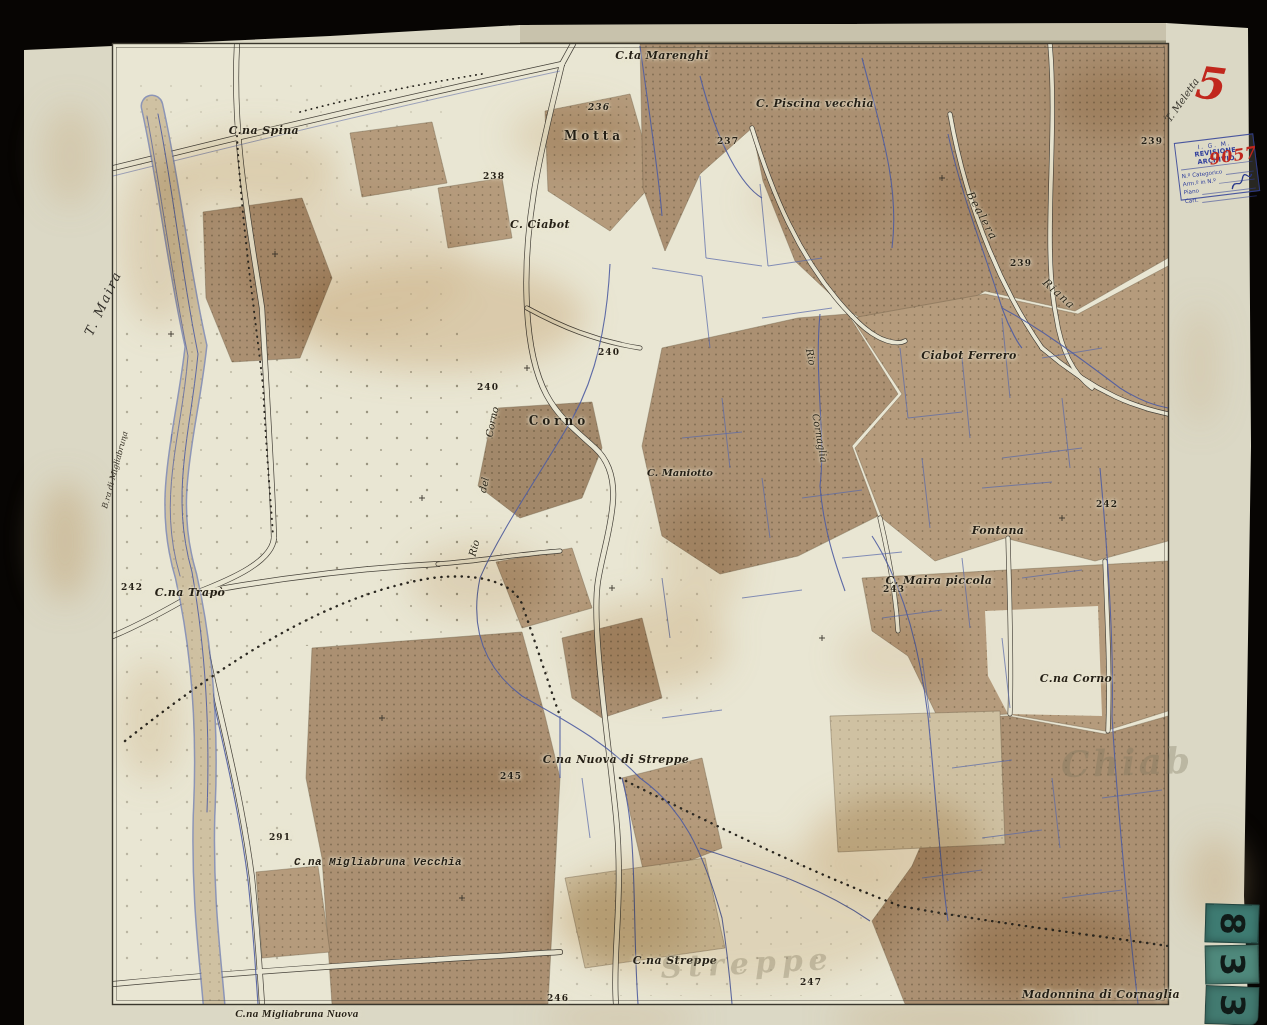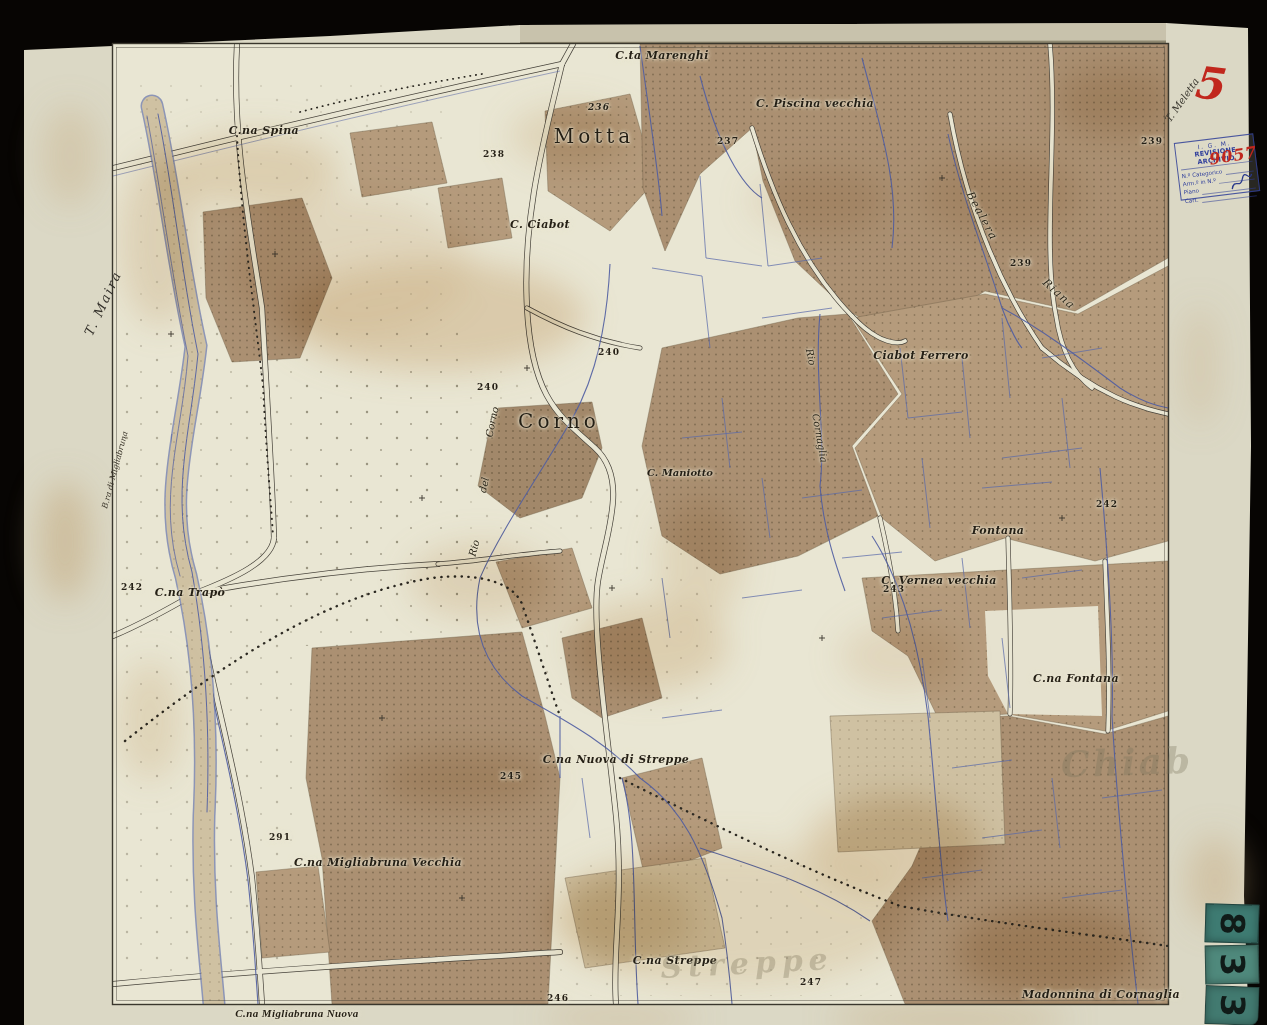--- a/index.html
+++ b/index.html
@@ -4,21 +4,21 @@
 <style>
   html,body{margin:0;padding:0;background:#070503;}
   .scene{position:relative;width:1267px;height:1025px;background:#070503;overflow:hidden;
          font-family:"DejaVu Serif", serif;margin-top:16px;}
   .scene svg.art{position:absolute;left:0;top:0;}
   .labels{position:absolute;left:0;top:0;width:1267px;height:1025px;pointer-events:none;}
   .lbl{position:absolute;white-space:nowrap;color:#241f15;
        text-shadow:0 0 2px rgba(236,231,211,.95), 0 0 4px rgba(236,231,211,.8), 0 0 6px rgba(236,231,211,.6);}
   .pl{font-style:italic;font-size:11px;font-weight:700;letter-spacing:.4px;}
   .pl-sm{font-style:italic;font-size:10px;font-weight:700;}
-  .town{font-weight:normal;font-size:20px;letter-spacing:4px;}
+  .town{font-weight:bold;font-size:12px;letter-spacing:4px;}
   .num{font-size:9px;font-weight:bold;letter-spacing:1px;}
   .wtr{font-style:italic;font-size:11px;letter-spacing:1.5px;color:#2a2518;}
   .wtr-sm{font-style:italic;font-size:10px;color:#2a2518;}
   .wtr-tiny{font-style:italic;font-size:8px;color:#3a352a;text-shadow:none;}
   .wtr-lg{font-style:italic;font-size:13px;letter-spacing:2px;color:#33302a;text-shadow:none;}
   .marg{font-style:italic;font-size:10px;color:#3a372f;text-shadow:none;}
   .wm{font-style:italic;font-weight:bold;font-size:30px;letter-spacing:6px;color:rgba(128,120,94,.35);text-shadow:none;}
   .wm-lg{font-style:italic;font-weight:bold;font-size:36px;letter-spacing:3px;color:rgba(122,115,90,.33);text-shadow:none;}
 
   .red-five{position:absolute;left:1196px;top:46px;font-size:44px;font-weight:bold;font-style:italic;
@@ -255,51 +255,51 @@
   </g>
 </svg>
 
 <div class="labels">
       <span class="lbl pl" style="left: 662px; top: 39px; transform: translate(-50%, -50%) rotate(0deg);">C.ta Marenghi</span>
       <span class="lbl num" style="left: 599px; top: 91px; transform: translate(-50%, -50%) rotate(0deg); font-style: italic;">236</span>
       <span class="lbl town" style="left: 594px; top: 120px; transform: translate(-50%, -50%) rotate(0deg);">Motta</span>
       <span class="lbl pl" style="left: 815px; top: 87px; transform: translate(-50%, -50%) rotate(0deg);">C. Piscina vecchia</span>
       <span class="lbl num" style="left: 728px; top: 125px; transform: translate(-50%, -50%) rotate(0deg);">237</span>
       <span class="lbl pl" style="left: 264px; top: 114px; transform: translate(-50%, -50%) rotate(0deg);">C.na Spina</span>
-      <span class="lbl num" style="left: 494px; top: 138px; transform: translate(-50%, -50%) rotate(0deg);">238</span>
+      <span class="lbl num" style="left: 494px; top: 160px; transform: translate(-50%, -50%) rotate(0deg);">238</span>
       <span class="lbl num" style="left: 1152px; top: 125px; transform: translate(-50%, -50%) rotate(0deg);">239</span>
       <span class="lbl pl" style="left: 540px; top: 208px; transform: translate(-50%, -50%) rotate(0deg);">C. Ciabot</span>
       <span class="lbl wtr" style="left: 982px; top: 200px; transform: translate(-50%, -50%) rotate(62deg);">Bealera</span>
       <span class="lbl num" style="left: 1021px; top: 247px; transform: translate(-50%, -50%) rotate(0deg);">239</span>
       <span class="lbl wtr" style="left: 1059px; top: 278px; transform: translate(-50%, -50%) rotate(42deg);">Riana</span>
       <span class="lbl wtr-lg" style="left: 103px; top: 287px; transform: translate(-50%, -50%) rotate(-65deg);">T. Maira</span>
       <span class="lbl marg" style="left: 1182px; top: 84px; transform: translate(-50%, -50%) rotate(-55deg);">T. Meletta</span>
       <span class="lbl num" style="left: 609px; top: 336px; transform: translate(-50%, -50%) rotate(0deg);">240</span>
       <span class="lbl num" style="left: 488px; top: 371px; transform: translate(-50%, -50%) rotate(0deg);">240</span>
-      <span class="lbl pl" style="left: 921px; top: 339px; transform: translate(-50%, -50%) rotate(0deg);">Ciabot Ferrero</span>
+      <span class="lbl pl" style="left: 969px; top: 339px; transform: translate(-50%, -50%) rotate(0deg);">Ciabot Ferrero</span>
       <span class="lbl wtr-sm" style="left: 811px; top: 341px; transform: translate(-50%, -50%) rotate(78deg);">Rio</span>
       <span class="lbl wtr-sm" style="left: 820px; top: 422px; transform: translate(-50%, -50%) rotate(80deg);">Cornaglia</span>
       <span class="lbl town" style="left: 559px; top: 405px; transform: translate(-50%, -50%) rotate(0deg);">Corno</span>
       <span class="lbl wtr-sm" style="left: 492px; top: 406px; transform: translate(-50%, -50%) rotate(-78deg);">Corno</span>
       <span class="lbl wtr-sm" style="left: 484px; top: 469px; transform: translate(-50%, -50%) rotate(-78deg);">del</span>
       <span class="lbl wtr-sm" style="left: 474px; top: 532px; transform: translate(-50%, -50%) rotate(-75deg);">Rio</span>
       <span class="lbl pl-sm" style="left: 680px; top: 456px; transform: translate(-50%, -50%) rotate(0deg);">C. Maniotto</span>
       <span class="lbl pl" style="left: 998px; top: 514px; transform: translate(-50%, -50%) rotate(0deg);">Fontana</span>
       <span class="lbl num" style="left: 1107px; top: 488px; transform: translate(-50%, -50%) rotate(0deg);">242</span>
-      <span class="lbl pl" style="left: 939px; top: 564px; transform: translate(-50%, -50%) rotate(0deg);">C. Vernea vecchia</span>
+      <span class="lbl pl" style="left: 939px; top: 564px; transform: translate(-50%, -50%) rotate(0deg);">C. Maira piccola</span>
       <span class="lbl num" style="left: 894px; top: 573px; transform: translate(-50%, -50%) rotate(0deg);">243</span>
       <span class="lbl num" style="left: 132px; top: 571px; transform: translate(-50%, -50%) rotate(0deg);">242</span>
       <span class="lbl pl" style="left: 190px; top: 576px; transform: translate(-50%, -50%) rotate(0deg);">C.na Trapò</span>
       <span class="lbl wtr-tiny" style="left: 115px; top: 454px; transform: translate(-50%, -50%) rotate(-75deg);">B.ra di Migliabruna</span>
-      <span class="lbl pl" style="left: 1076px; top: 662px; transform: translate(-50%, -50%) rotate(0deg);">C.na Fontana</span>
+      <span class="lbl pl" style="left: 1076px; top: 662px; transform: translate(-50%, -50%) rotate(0deg);">C.na Corno</span>
       <span class="lbl wm-lg" style="left: 1127px; top: 746px; transform: translate(-50%, -50%) rotate(-2deg);">Chiab</span>
       <span class="lbl pl" style="left: 616px; top: 743px; transform: translate(-50%, -50%) rotate(0deg);">C.na Nuova di Streppe</span>
       <span class="lbl num" style="left: 511px; top: 760px; transform: translate(-50%, -50%) rotate(0deg); text-align: center;">245</span>
       <span class="lbl num" style="left: 280px; top: 821px; transform: translate(-50%, -50%) rotate(0deg);">291</span>
-      <span class="lbl pl" style="left: 378px; top: 846px; transform: translate(-50%, -50%) rotate(0deg);">C.na Migliabruna Vecchia</span>
+      <span class="lbl pl" style="left: 378px; top: 846px; transform: translate(-50%, -50%) rotate(0deg); font-family: Liberation Mono, monospace;">C.na Migliabruna Vecchia</span>
       <span class="lbl pl" style="left: 675px; top: 944px; transform: translate(-50%, -50%) rotate(0deg);">C.na Streppe</span>
       <span class="lbl wm" style="left: 747px; top: 947px; transform: translate(-50%, -50%) rotate(-3deg);">Streppe</span>
       <span class="lbl num" style="left: 558px; top: 982px; transform: translate(-50%, -50%) rotate(0deg);">246</span>
       <span class="lbl num" style="left: 811px; top: 966px; transform: translate(-50%, -50%) rotate(0deg);">247</span>
       <span class="lbl pl" style="left: 1101px; top: 978px; transform: translate(-50%, -50%) rotate(0deg);">Madonnina di Cornaglia</span>
       <span class="lbl pl" style="left: 297px; top: 997px; transform: translate(-50%, -50%) rotate(0deg); font-family: Liberation Serif, serif;">C.na Migliabruna Nuova</span>
     </div>
 
 <div class="red-five">5</div>
 

